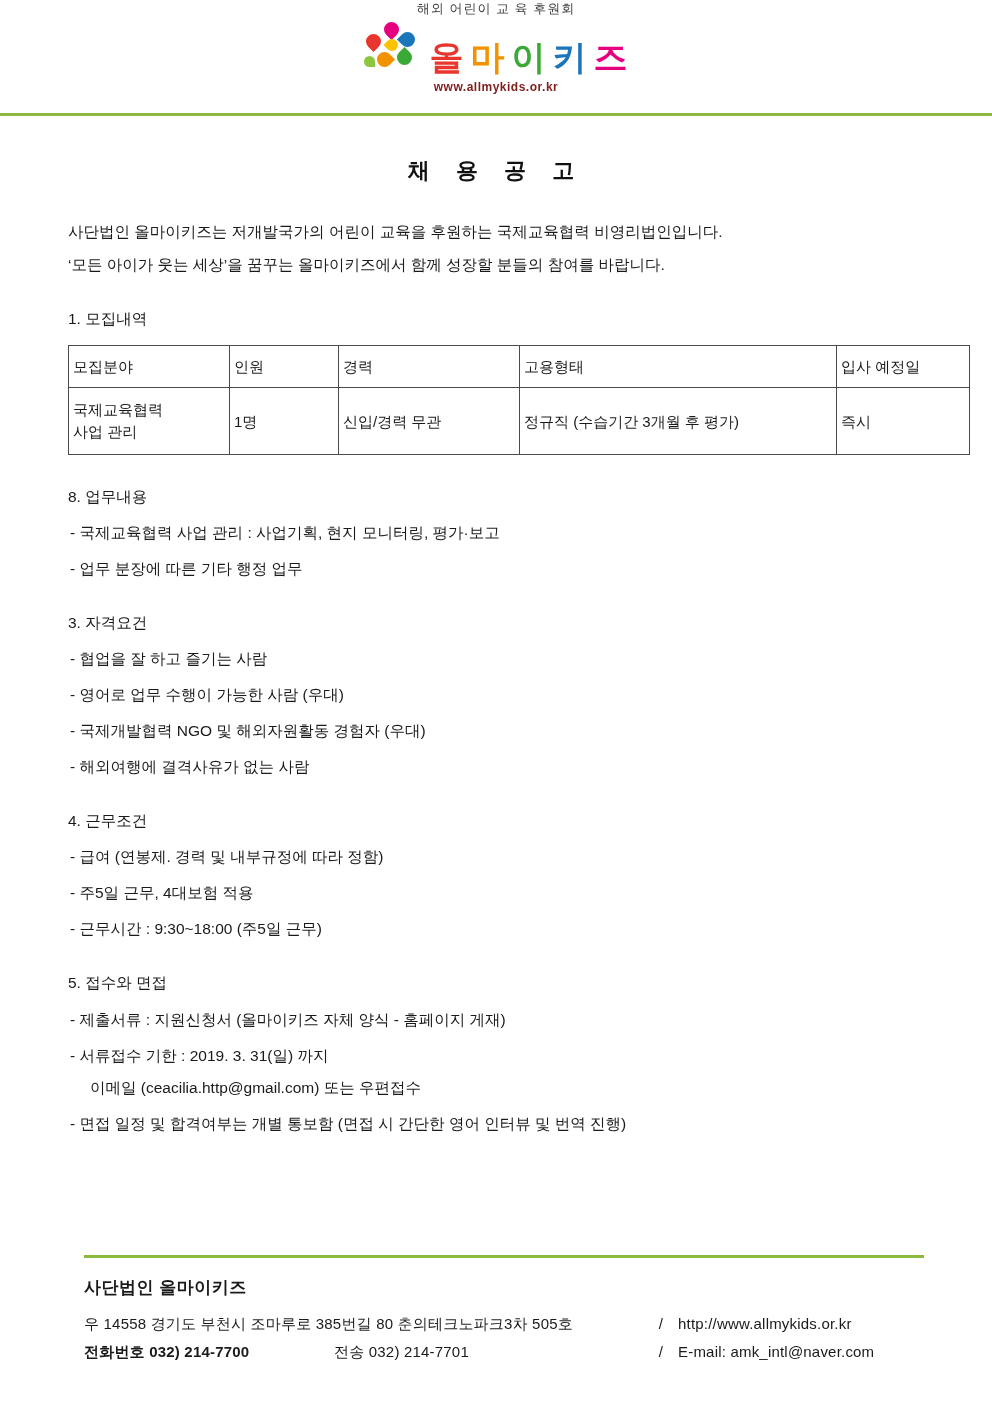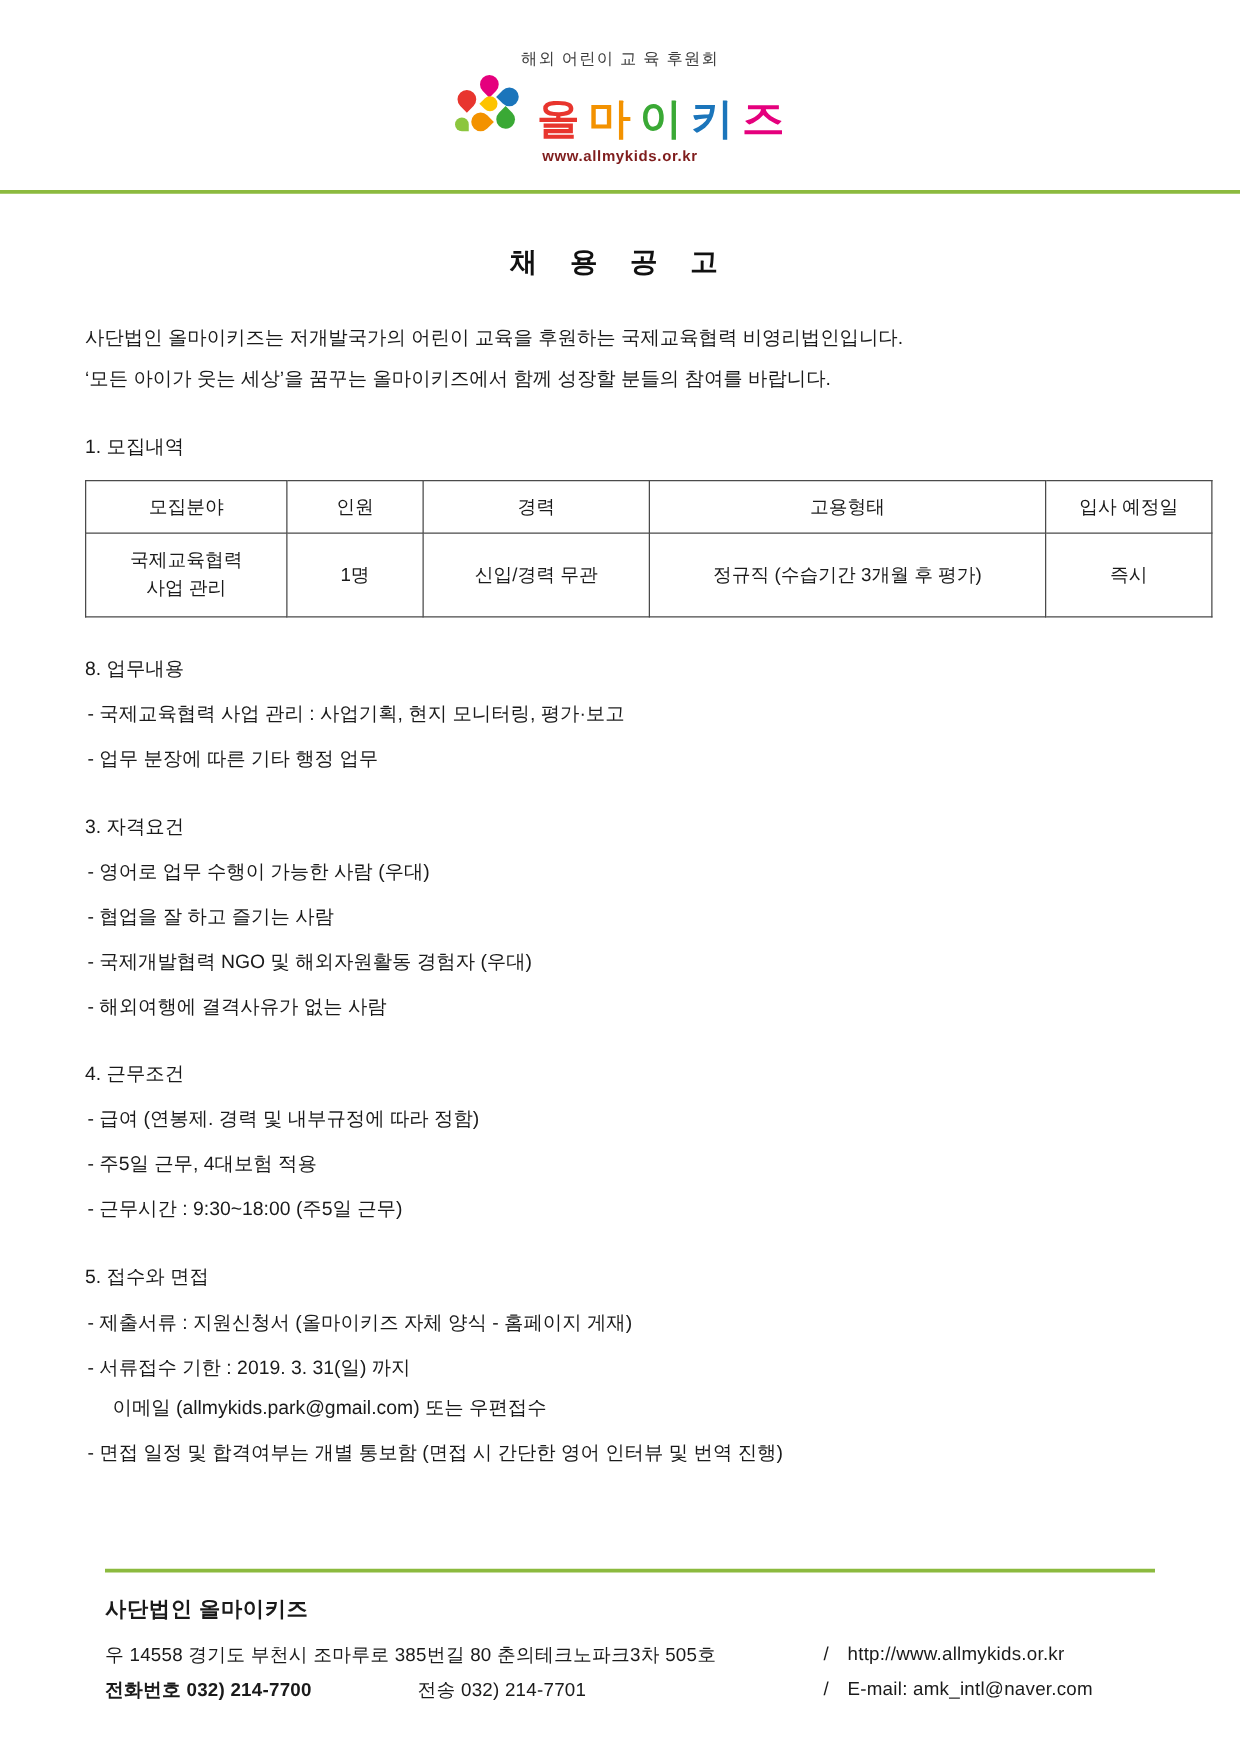--- a/index.html
+++ b/index.html
@@ -17,21 +17,20 @@
   }
   .page {
     width: 992px;
     height: 1403px;
     position: relative;
     box-sizing: border-box;
   }
 
   
   .header {
-    padding-top: 38px;
     text-align: center;
   }
   .logo-wrap {
     display: inline-block;
     position: relative;
     text-align: center;
   }
   .logo-tagline {
     font-size: 13px;
     letter-spacing: 1px;
@@ -121,21 +120,21 @@
   
   table.recruit {
     border-collapse: collapse;
     width: 856px;
     margin-top: 14px;
     table-layout: fixed;
   }
   table.recruit th,
   table.recruit td {
     border: 1px solid #4a4a4a;
-    text-align: center;
+    text-align: left;
     font-size: 15px;
     font-weight: normal;
     padding: 9px 4px;
   }
   table.recruit th {
     height: 20px;
   }
   table.recruit td {
     height: 48px;
   }
@@ -242,38 +241,38 @@
     </div>
 
     <div class="section">
       <div class="section-title">8. 업무내용</div>
       <p class="bullet">- 국제교육협력 사업 관리 : 사업기획, 현지 모니터링, 평가·보고</p>
       <p class="bullet">- 업무 분장에 따른 기타 행정 업무</p>
     </div>
 
     <div class="section">
       <div class="section-title">3. 자격요건</div>
+      <p class="bullet">- 협업을 잘 하고 즐기는 사람</p>
       <p class="bullet">- 영어로 업무 수행이 가능한 사람 (우대)</p>
-      <p class="bullet">- 협업을 잘 하고 즐기는 사람</p>
       <p class="bullet">- 국제개발협력 NGO 및 해외자원활동 경험자 (우대)</p>
       <p class="bullet">- 해외여행에 결격사유가 없는 사람</p>
     </div>
 
     <div class="section">
       <div class="section-title">4. 근무조건</div>
       <p class="bullet">- 급여 (연봉제. 경력 및 내부규정에 따라 정함)</p>
       <p class="bullet">- 주5일 근무, 4대보험 적용</p>
       <p class="bullet">- 근무시간 : 9:30~18:00 (주5일 근무)</p>
     </div>
 
     <div class="section">
       <div class="section-title">5. 접수와 면접</div>
       <p class="bullet">- 제출서류 : 지원신청서 (올마이키즈 자체 양식 - 홈페이지 게재)</p>
       <p class="bullet">- 서류접수 기한 : 2019. 3. 31(일) 까지</p>
-      <p class="bullet sub">이메일 (allmykids.park@gmail.com) 또는 우편접수</p>
+      <p class="bullet sub">이메일 (ceacilia.http@gmail.com) 또는 우편접수</p>
       <p class="bullet">- 면접 일정 및 합격여부는 개별 통보함 (면접 시 간단한 영어 인터뷰 및 번역 진행)</p>
     </div>
 
   </div>
 
   <div class="footer">
     <div class="rule-bottom"></div>
     <div class="footer-org">사단법인 올마이키즈</div>
     <div class="footer-row">
       <div class="footer-left">우 14558 경기도 부천시 조마루로 385번길 80 춘의테크노파크3차 505호</div>

